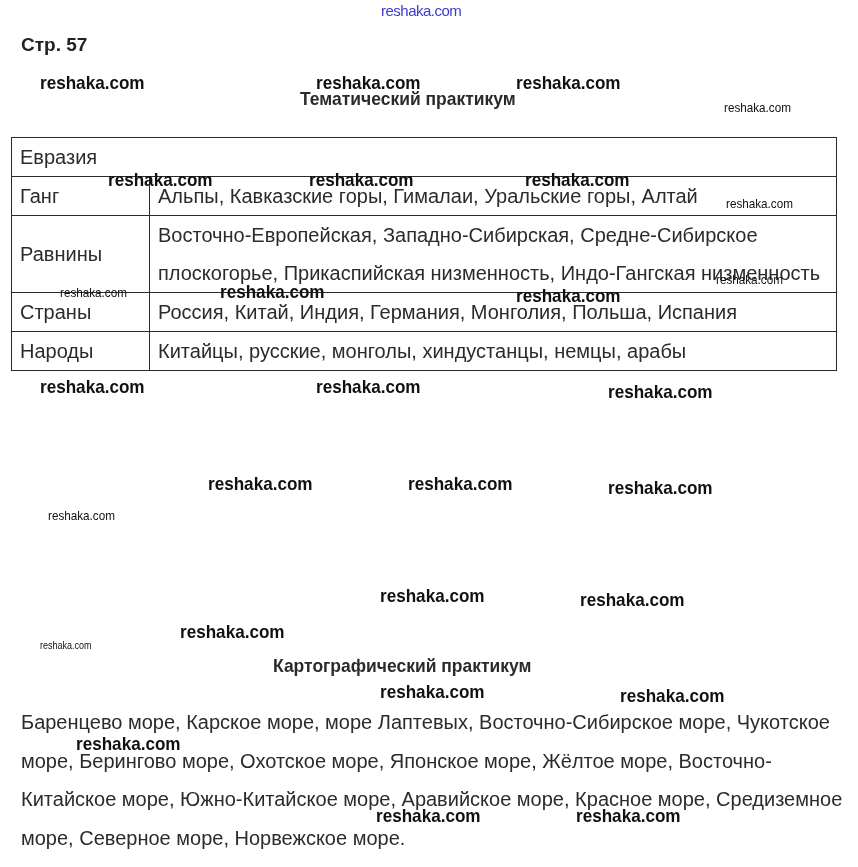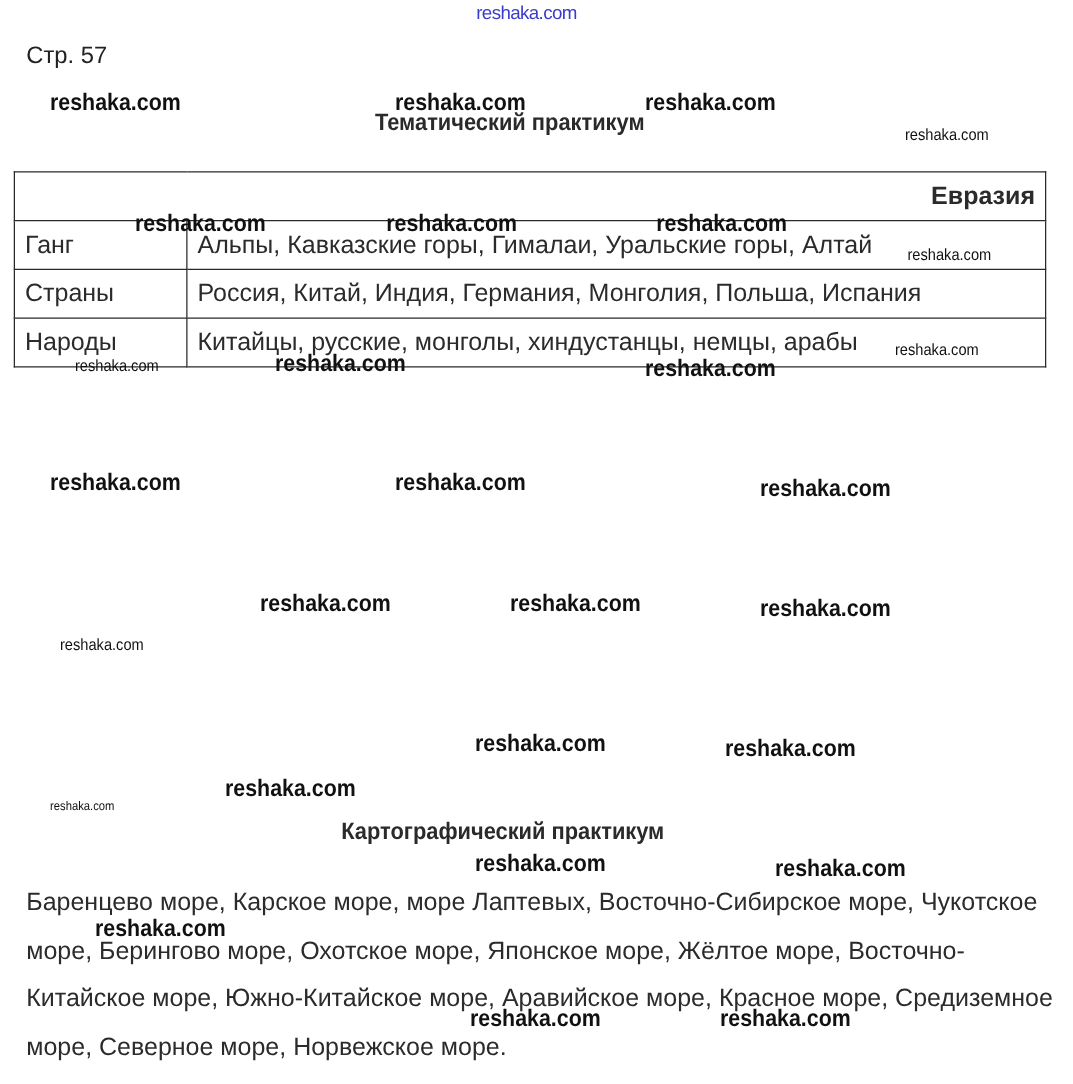--- a/index.html
+++ b/index.html
@@ -1,27 +1,27 @@
 <!DOCTYPE html>
 <html><head>
   <meta charset="utf-8">
   <style>
     html, body { margin: 0; padding: 0; background: #ffffff; }
     body { width: 858px; height: 867px; position: relative; overflow: hidden;
            font-family: "Liberation Sans", sans-serif; color: #1e1e1e; }
     .abs { position: absolute; white-space: nowrap; }
     .top-link { left: 381px; top: 2px; font-size: 15px; color: #3a3acb; letter-spacing: -0.5px; }
-    .page-no { left: 21px; top: 34px; font-size: 19px; font-weight: normal; color: #222; }
+    .page-no { left: 21px; top: 34px; font-size: 19px; font-weight: bold; color: #222; }
     .title { font-size: 19px; font-weight: bold; color: #2a2a2a; transform: scaleX(0.92); transform-origin: left top; }
     .t1 { left: 300px; top: 88px; }
     .t2 { left: 273px; top: 655px; }
     table.grid { position: absolute; left: 11px; top: 137px; width: 826px; border-collapse: collapse; }
     table.grid td, table.grid th { border: 1px solid #2a2a2a; font-size: 20px; color: #2b2b2b;
            vertical-align: middle; padding: 0 8px; line-height: 38px; font-weight: normal; text-align: left; }
-    table.grid th { text-align: right; font-weight: bold; height: 38px; }
+    table.grid th { text-align: left; font-weight: normal; height: 38px; }
     table.grid td.cat { width: 121px; }
     table.grid td.val { line-height: 38px; }
     .para { left: 21px; top: 703px; width: 830px; font-size: 20px; line-height: 38.5px; color: #2b2b2b;
             white-space: normal; }
     .wm { position: absolute; white-space: nowrap; color: #111; font-weight: bold;
           transform: scaleX(0.9); transform-origin: left top; pointer-events: none; }
     .wm-l { font-size: 19px; }
     .wm-s { font-size: 13px; font-weight: normal; }
   </style>
 </head>
@@ -33,20 +33,24 @@
 <div class="abs title t1">Тематический практикум</div>
 
 <table class="grid">
   <tbody>
       <tr>
     <th colspan="2">Евразия</th>
   </tr>
   <tr>
     <td class="cat">Ганг</td>
     <td class="val">Альпы, Кавказские горы, Гималаи, Уральские горы, Алтай</td>
+  </tr>
+  <tr>
+    <td class="cat">Равнины</td>
+    <td class="val">Восточно-Европейская, Западно-Сибирская, Средне-Сибирское плоскогорье, Прикаспийская низменность, Индо-Гангская низменность</td>
   </tr>
   <tr>
     <td class="cat">Страны</td>
     <td class="val">Россия, Китай, Индия, Германия, Монголия, Польша, Испания</td>
   </tr>
   <tr>
     <td class="cat">Народы</td>
     <td class="val">Китайцы, русские, монголы, хиндустанцы, немцы, арабы</td>
   </tr>
 </tbody>

